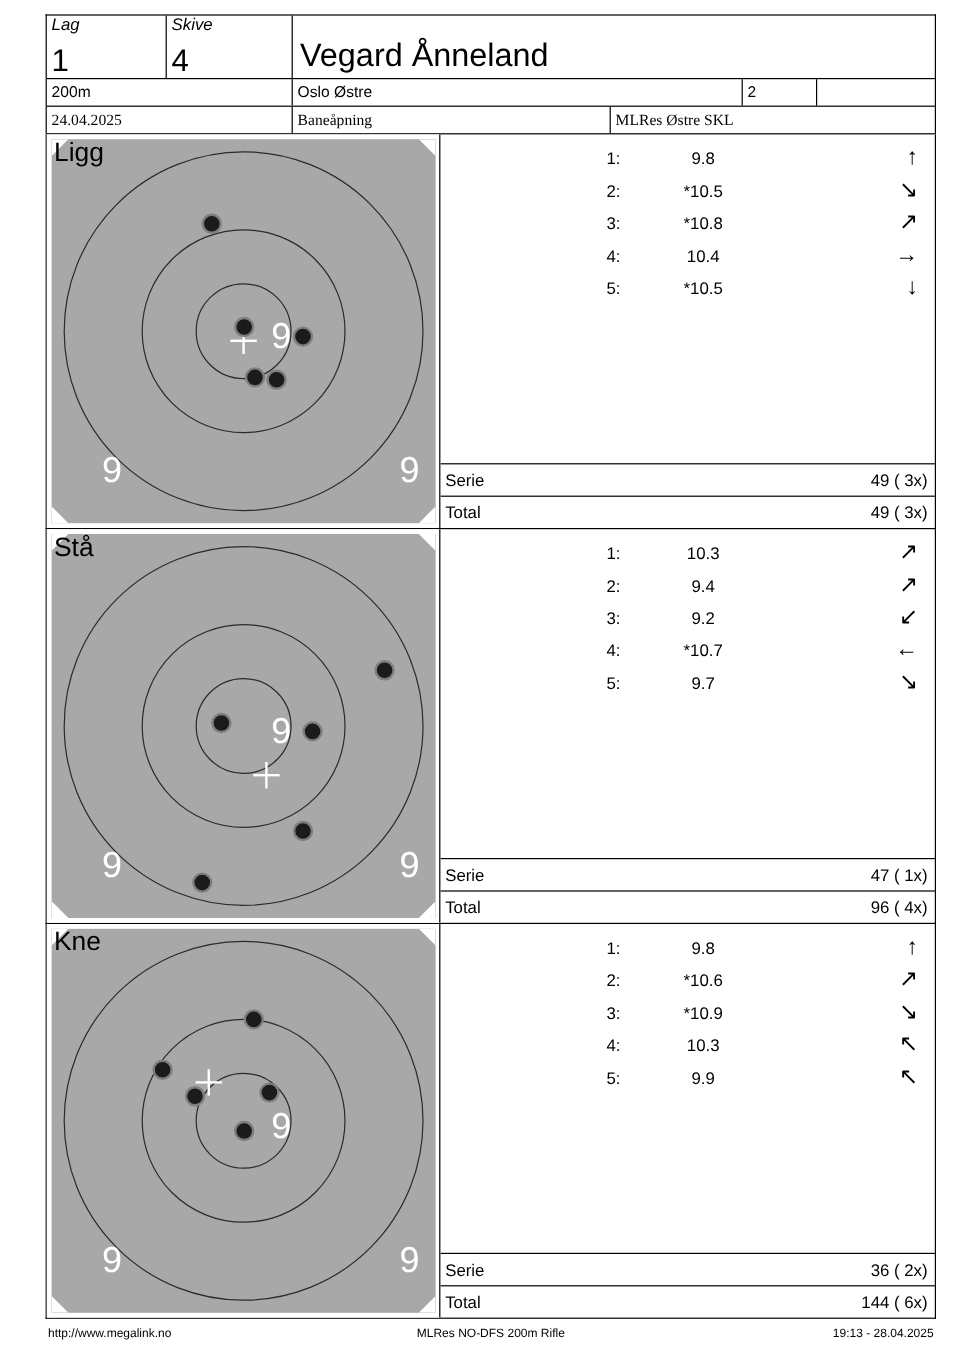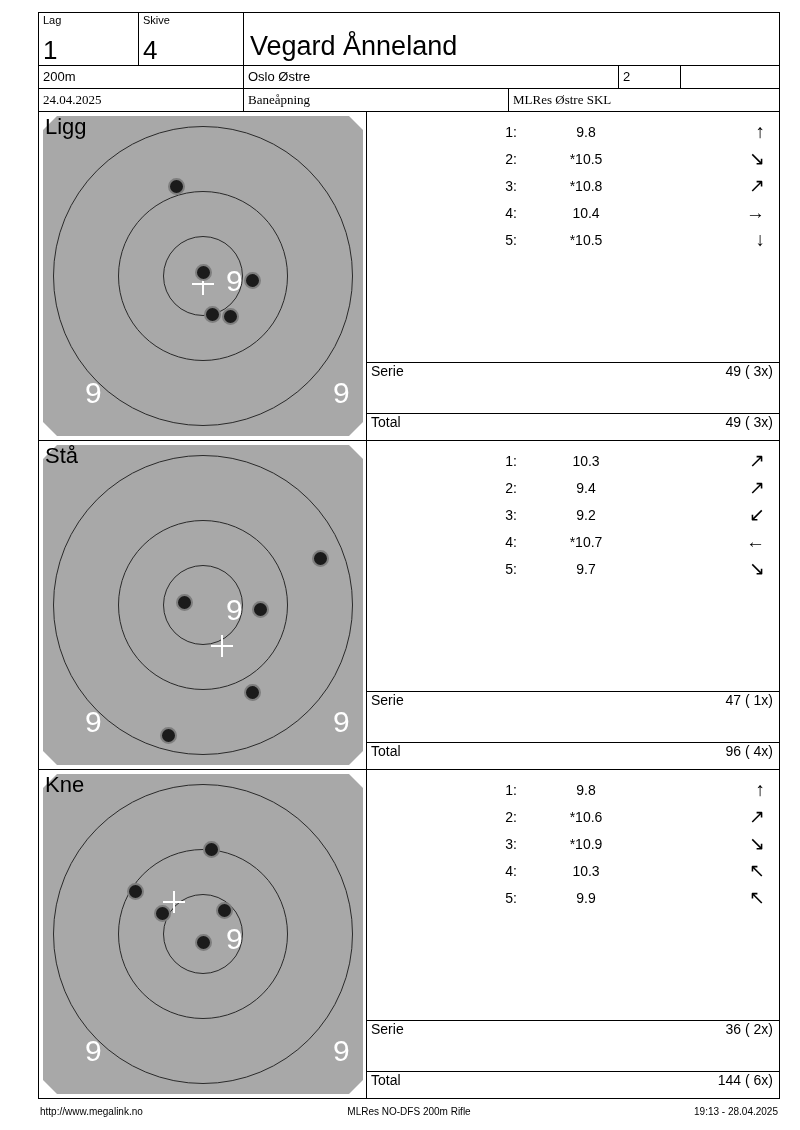--- a/index.html
+++ b/index.html
@@ -35,22 +35,23 @@
   .cell {
     box-sizing: border-box;
     position: relative;
     border-right: 1px solid #000;
   }
   .cell:last-child { border-right: none; }
   .lbl {
     position: absolute;
     top: 2px;
     left: 4px;
-    font-size: 11px;
+    font-size: 14px;
     line-height: 10px;
+    font-style: italic;
   }
   .bigval {
     position: absolute;
     bottom: 1px;
     left: 4px;
     font-size: 26px;
     line-height: 28px;
   }
   .c-lag { width: 100px; }
   .c-skive { width: 105px; }
@@ -183,23 +184,22 @@
     font-size: 14px;
   }
   .s-no { width: 150px; text-align: right; padding-right: 4px; }
   .s-val { width: 130px; text-align: center; }
   .s-arrow { flex: 1; text-align: right; padding-right: 14px; font-size: 19px; line-height: 19px; }
   .sum-row {
     display: flex;
     height: 27px;
     border-top: 1px solid #000;
     font-size: 14px;
-    align-items: flex-start;
-    box-sizing: border-box;
-    margin-top: 24px;
+    align-items: center;
+    box-sizing: border-box;
   }
   .sum-lbl { padding-left: 4px; flex: 1; }
   .sum-val { padding-right: 6px; }
 
   
   .footer {
     position: relative;
     height: 20px;
     margin-top: 4px;
     font-size: 10px;

